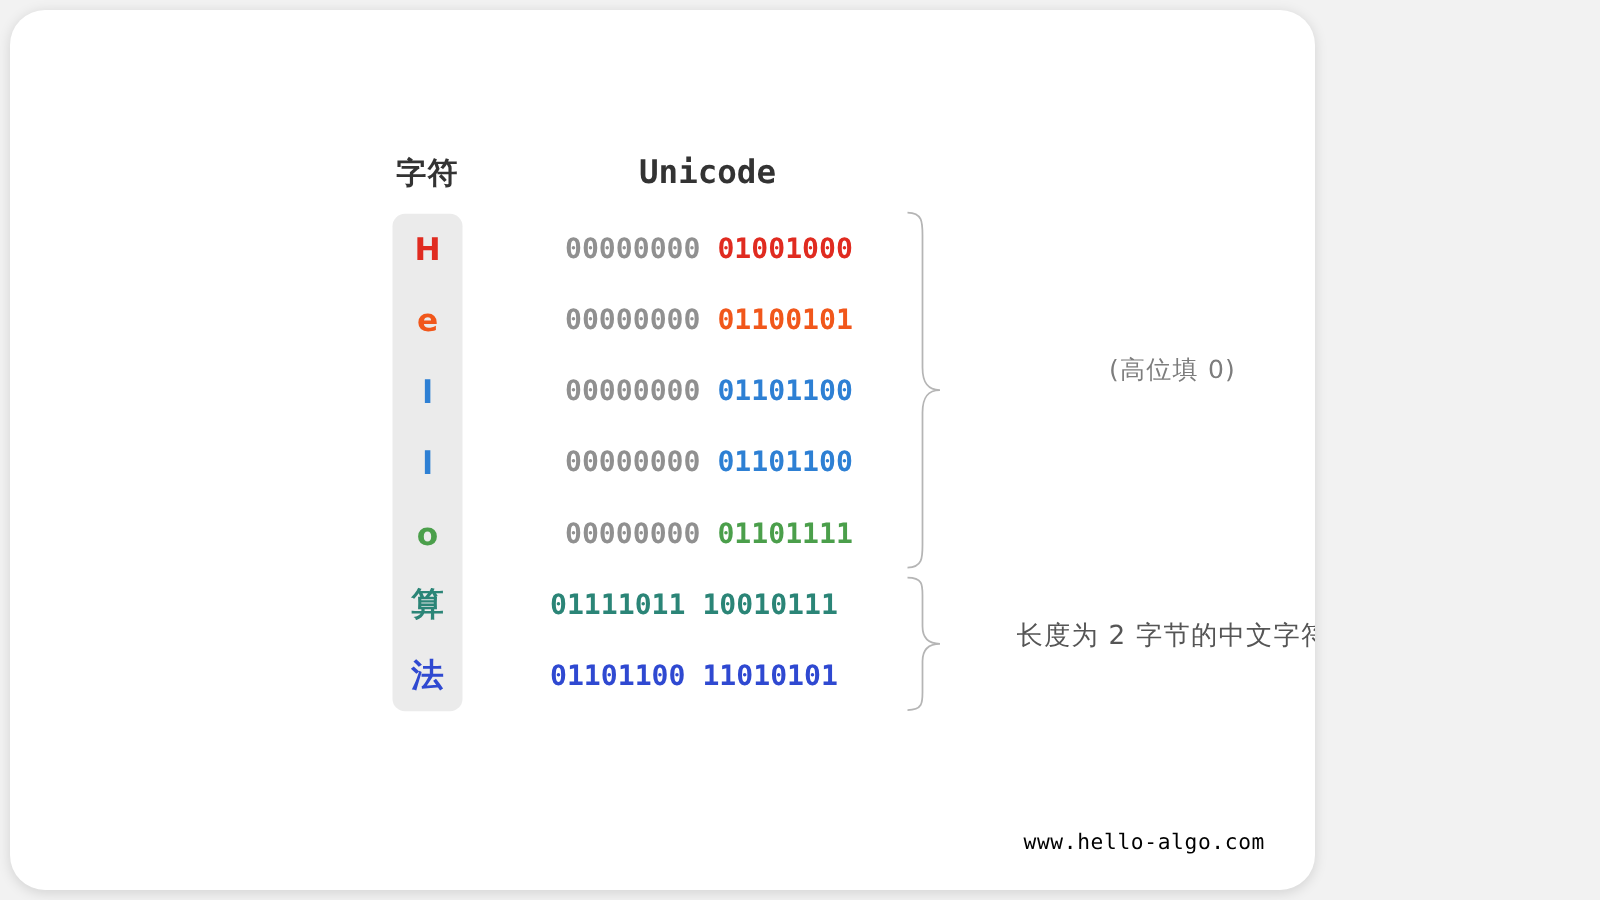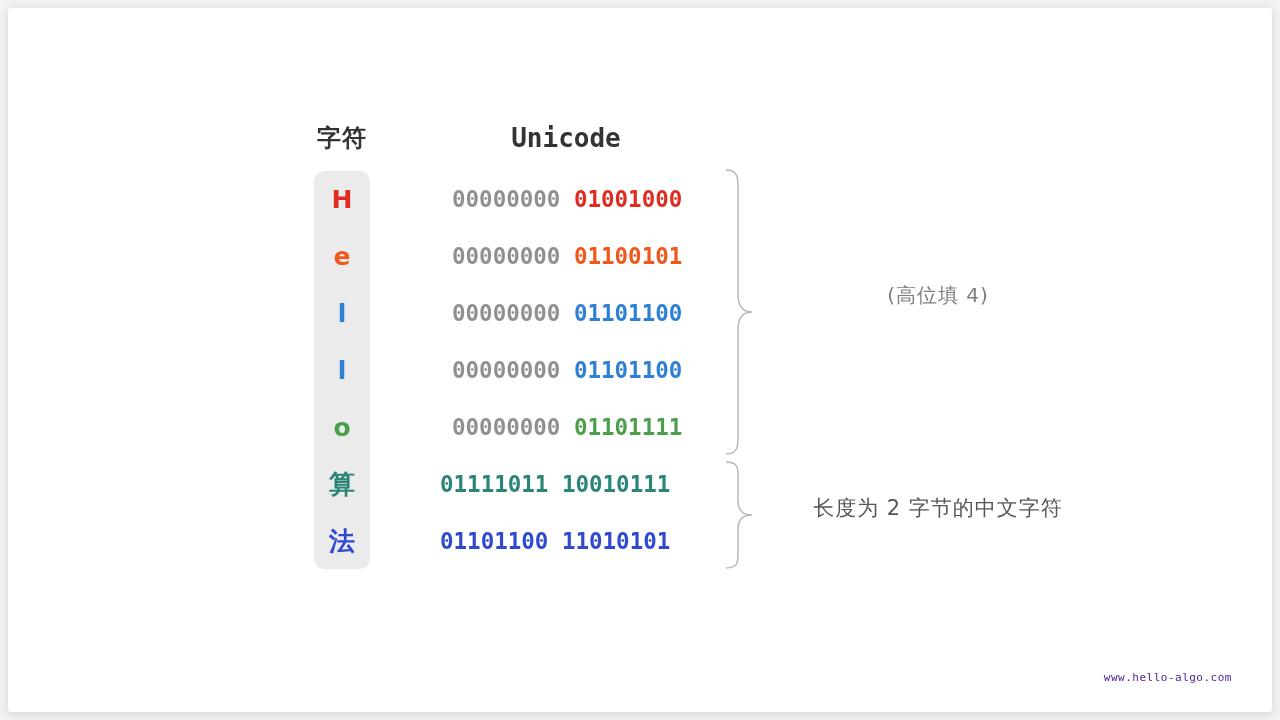--- a/index.html
+++ b/index.html
@@ -10,24 +10,24 @@
     width: 1280px;
     height: 720px;
     background: #f2f2f2;
     font-family: "Liberation Sans", sans-serif;
     overflow: hidden;
   }
   .card {
     position: absolute;
     left: 8px;
     top: 8px;
-    width: 1264px;
+    width: 1044px;
     height: 704px;
     background: #ffffff;
-    border-radius: 3px;
+    border-radius: 28px;
     box-shadow: 0 2px 10px rgba(0,0,0,0.13);
     overflow: hidden;
   }
 
   
   .hdr-char {
     position: absolute;
     left: 306px;
     top: 114px;
     width: 56px;
@@ -126,22 +126,22 @@
     letter-spacing: 1px;
     white-space: pre;
   }
 
   
   .watermark {
     position: absolute;
     right: 40px;
     bottom: 28px;
     font-family: "DejaVu Sans Mono", monospace;
-    font-size: 11px;
-    color: #4c1d95;
+    font-size: 17px;
+    color: #000000;
     letter-spacing: 0.5px;
   }
 </style>
 </head>
 <body>
 
 <div class="card">
 
   <div class="hdr-char">字符</div>
   <div class="hdr-code">Unicode</div>
@@ -181,21 +181,21 @@
 
   <svg class="brace" style="left:712px; top:160px; width:36px; height:288px;" viewBox="0 0 36 288" preserveAspectRatio="none">
     <path d="M 6 2 C 18 2 18 10 18 20 L 18 126 C 18 138 22 144 32 144 C 22 144 18 150 18 162 L 18 268 C 18 278 18 286 6 286"></path>
   </svg>
 
   <svg class="brace" style="left:712px; top:452px; width:36px; height:110px;" viewBox="0 0 36 110" preserveAspectRatio="none">
     <path d="M 6 2 C 18 2 18 8 18 16 L 18 41 C 18 50 22 55 32 55 C 22 55 18 60 18 69 L 18 94 C 18 102 18 108 6 108"></path>
   </svg>
 
   <div class="annot" style="left:760px; top:266px; width:340px;">
-    <div class="line2">(高位填 4)</div>
+    <div class="line2">(高位填 0)</div>
   </div>
 
   <div class="annot" style="left:760px; top:486px; width:340px;">
     <div class="line1">长度为 2 字节的中文字符</div>
   </div>
 
   <div class="watermark">www.hello-algo.com</div>
 
 </div>
 

